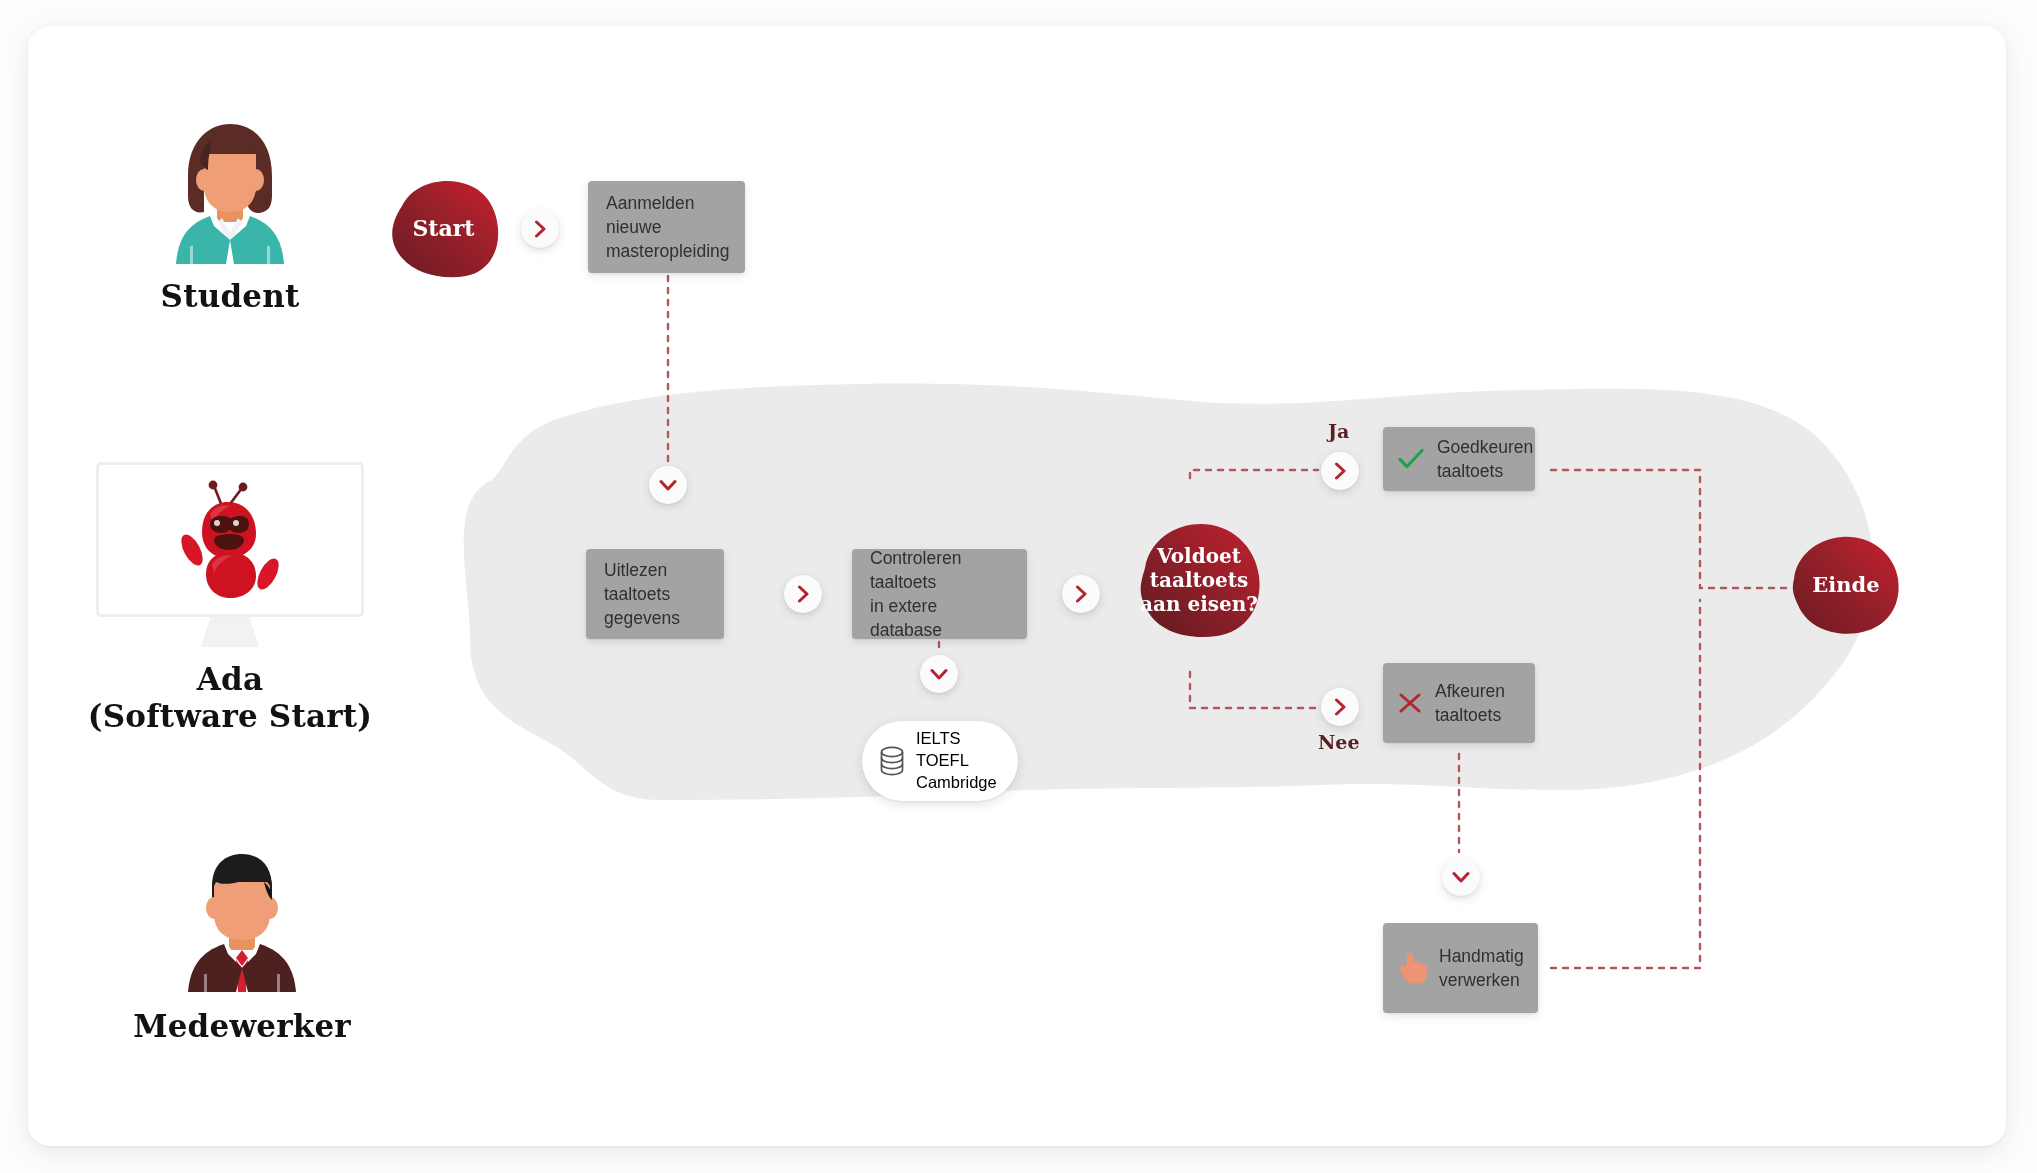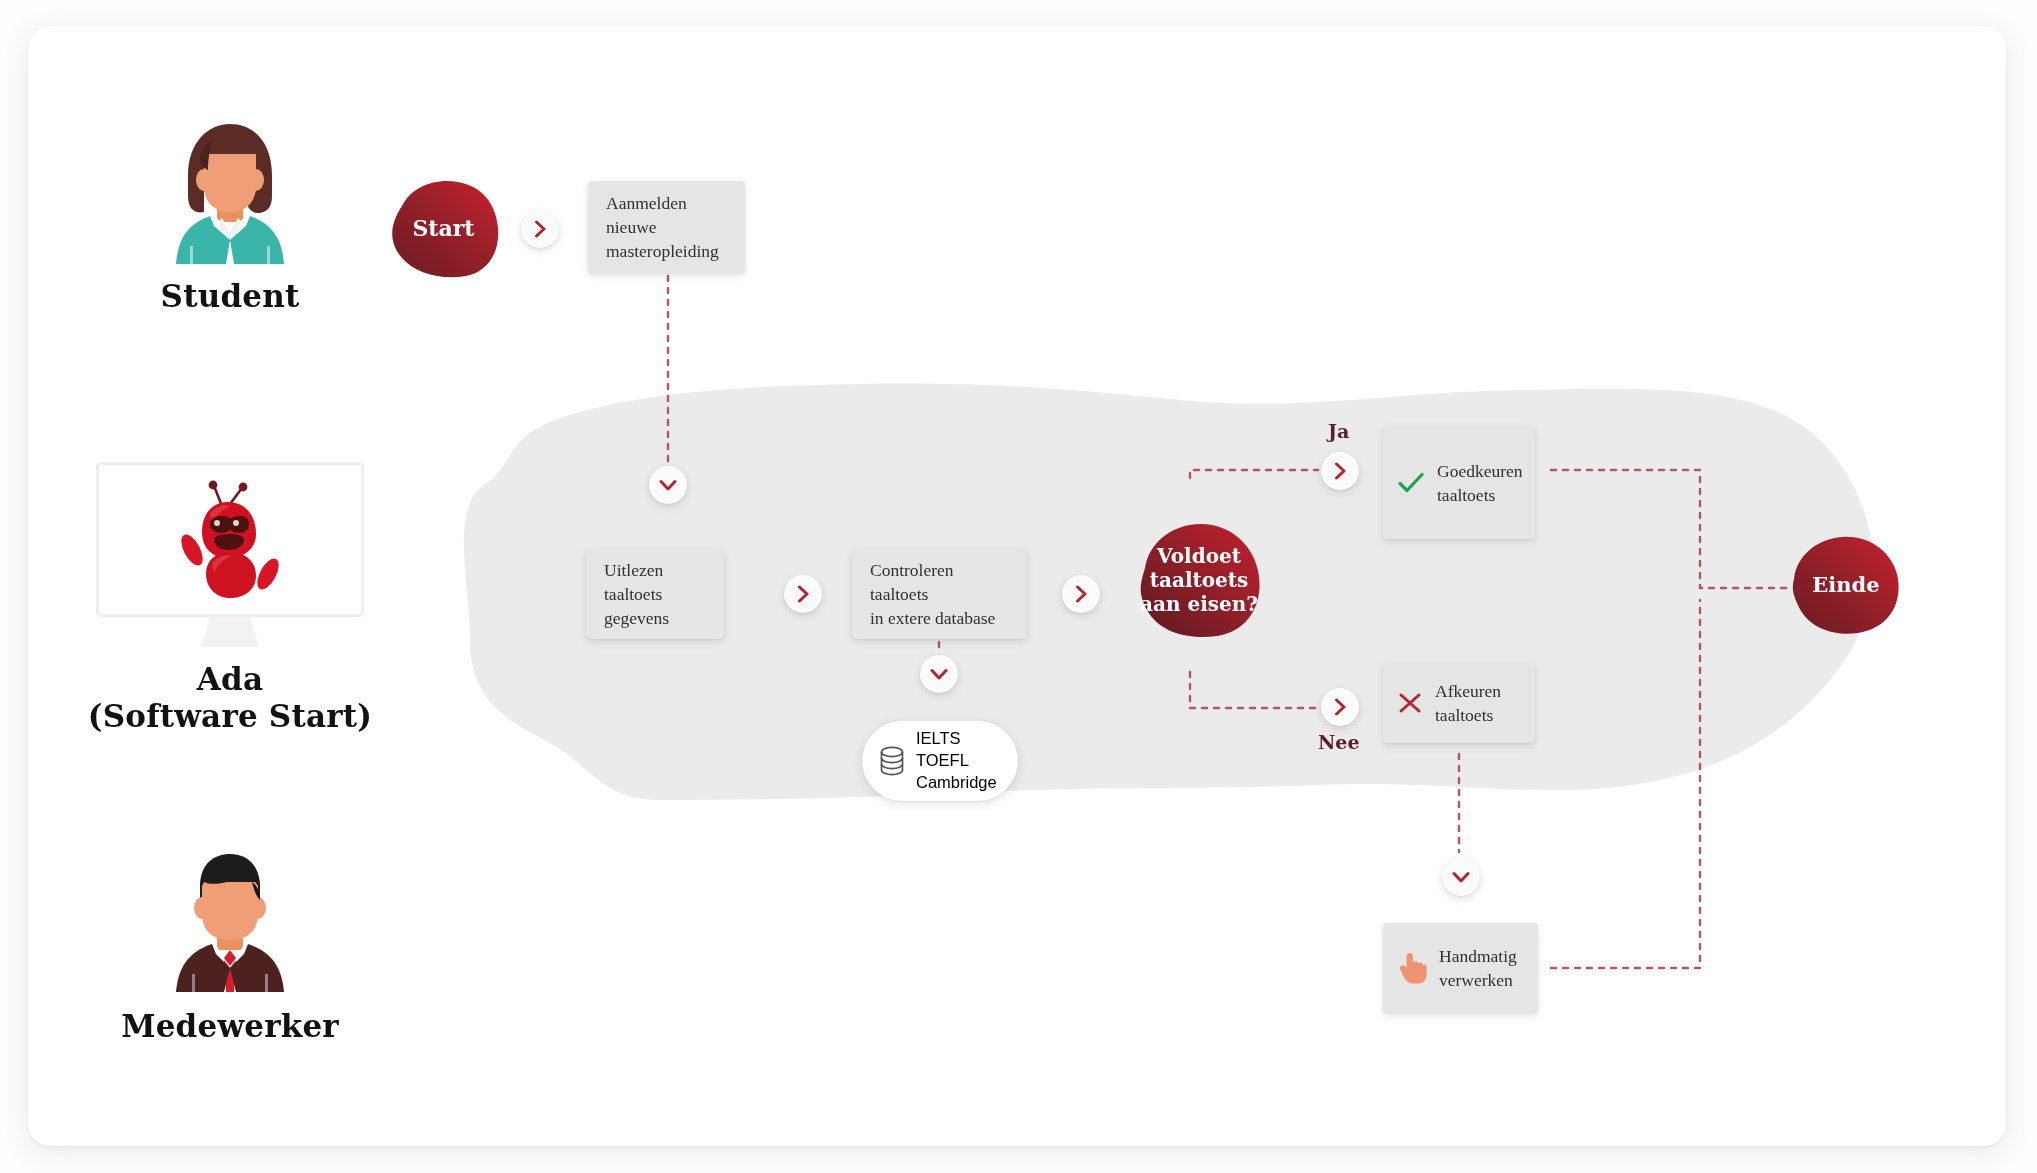--- a/index.html
+++ b/index.html
@@ -40,21 +40,21 @@
   }
   .actor-name {
     font-family: "DejaVu Serif", "Liberation Serif", serif;
     font-weight: 700;
     color: #111214;
     letter-spacing: .2px;
     line-height: 1.18;
   }
   #actor-student   { left: 80px;  top: 118px; }
   #actor-ada       { left: 80px;  top: 462px; }
-  #actor-medewerker{ left: 80px;  top: 848px; }
+  #actor-medewerker{ left: 92px;  top: 848px; }
   #actor-student   .actor-name { font-size: 31px; margin-top: 10px; }
   #actor-ada       .actor-name { font-size: 31px; margin-top: 14px; }
   #actor-medewerker .actor-name{ font-size: 31px; margin-top: 10px; }
 
   .avatar-svg { display: block; margin: 0 auto; }
 
   
   #ada-monitor {
     width: 268px; height: 155px;
     margin: 0 auto;
@@ -67,42 +67,41 @@
   #ada-stand {
     width: 58px; height: 30px;
     margin: 0 auto;
     background: #f2f2f2;
     clip-path: polygon(16% 0, 84% 0, 100% 100%, 0 100%);
   }
 
   
   .node {
     position: absolute;
-    background: #e5e5e5;
+    background: #a3a3a3;
     border-radius: 4px;
     box-shadow: 0 3px 9px rgba(60,60,70,0.13), 0 1px 2px rgba(60,60,70,0.08);
     display: flex;
     align-items: center;
     padding: 0 18px;
-    font-family: Liberation Serif, serif;
   }
   .node-text {
     font-size: 17.5px;
     line-height: 1.38;
     color: #2d3034;
     white-space: pre-line;
   }
   .node.with-icon { padding-left: 14px; gap: 12px; }
   .node-icon { flex: 0 0 auto; display: flex; align-items: center; justify-content: center; }
 
   
   #node-aanmelden { left: 588px; top: 181px;  width: 157px; height: 92px; }
   #node-uitlezen  { left: 586px; top: 549px;  width: 138px; height: 90px; }
   #node-controleren{left: 852px; top: 549px;  width: 175px; height: 90px; }
-  #node-goedkeuren{ left: 1383px; top: 427px; width: 152px; height: 112px; }
+  #node-goedkeuren{ left: 1383px; top: 427px; width: 152px; height: 64px; }
   #node-afkeuren  { left: 1383px; top: 663px; width: 152px; height: 80px; }
   #node-handmatig { left: 1383px; top: 923px; width: 155px; height: 90px; }
 
   
   #node-database {
     position: absolute;
     left: 862px; top: 721px;
     width: 156px; height: 80px;
     background: #ffffff;
     border-radius: 42px;

